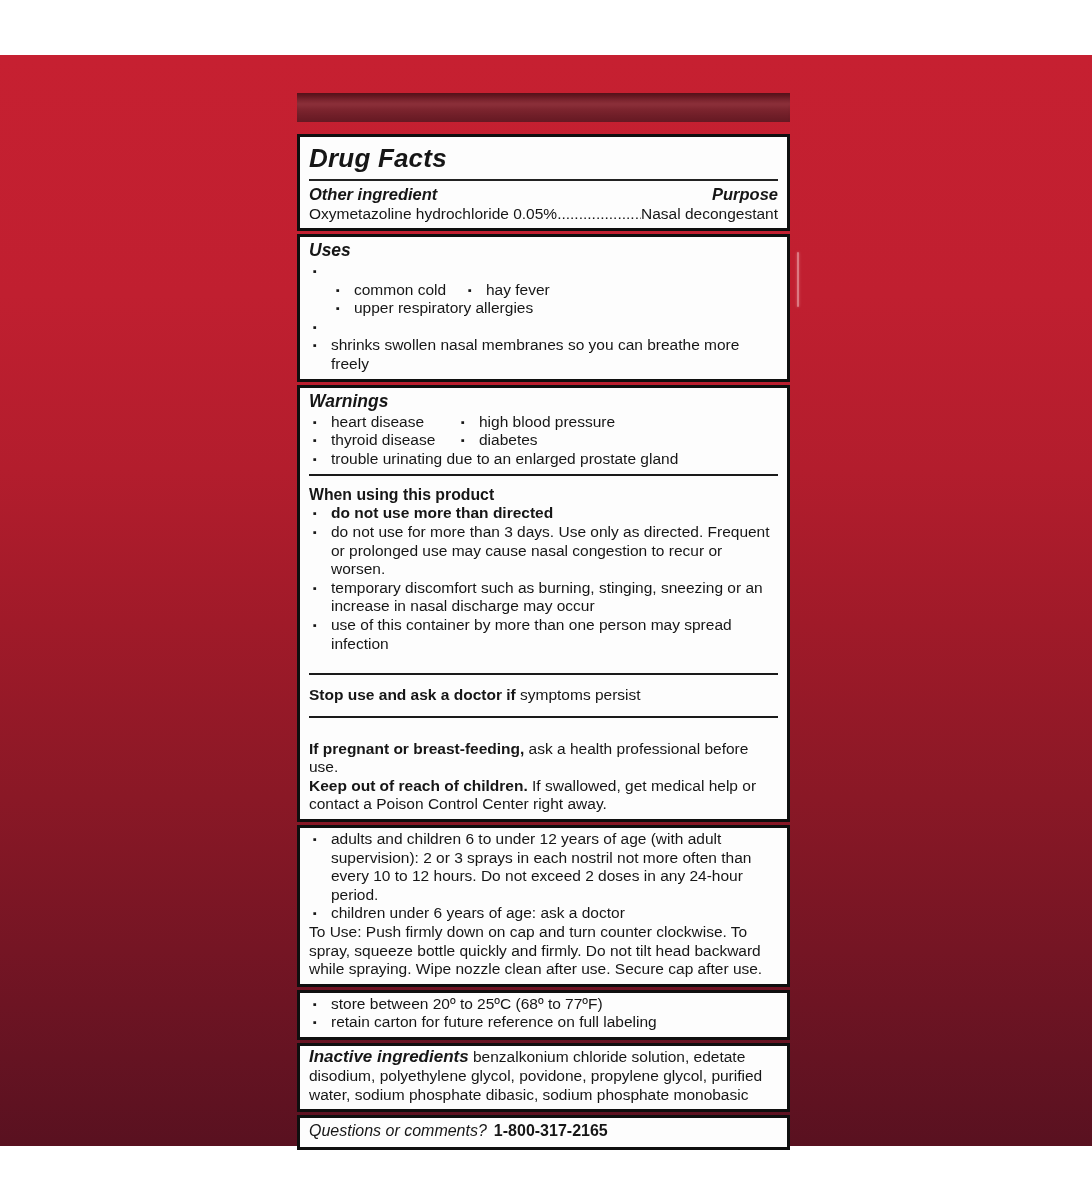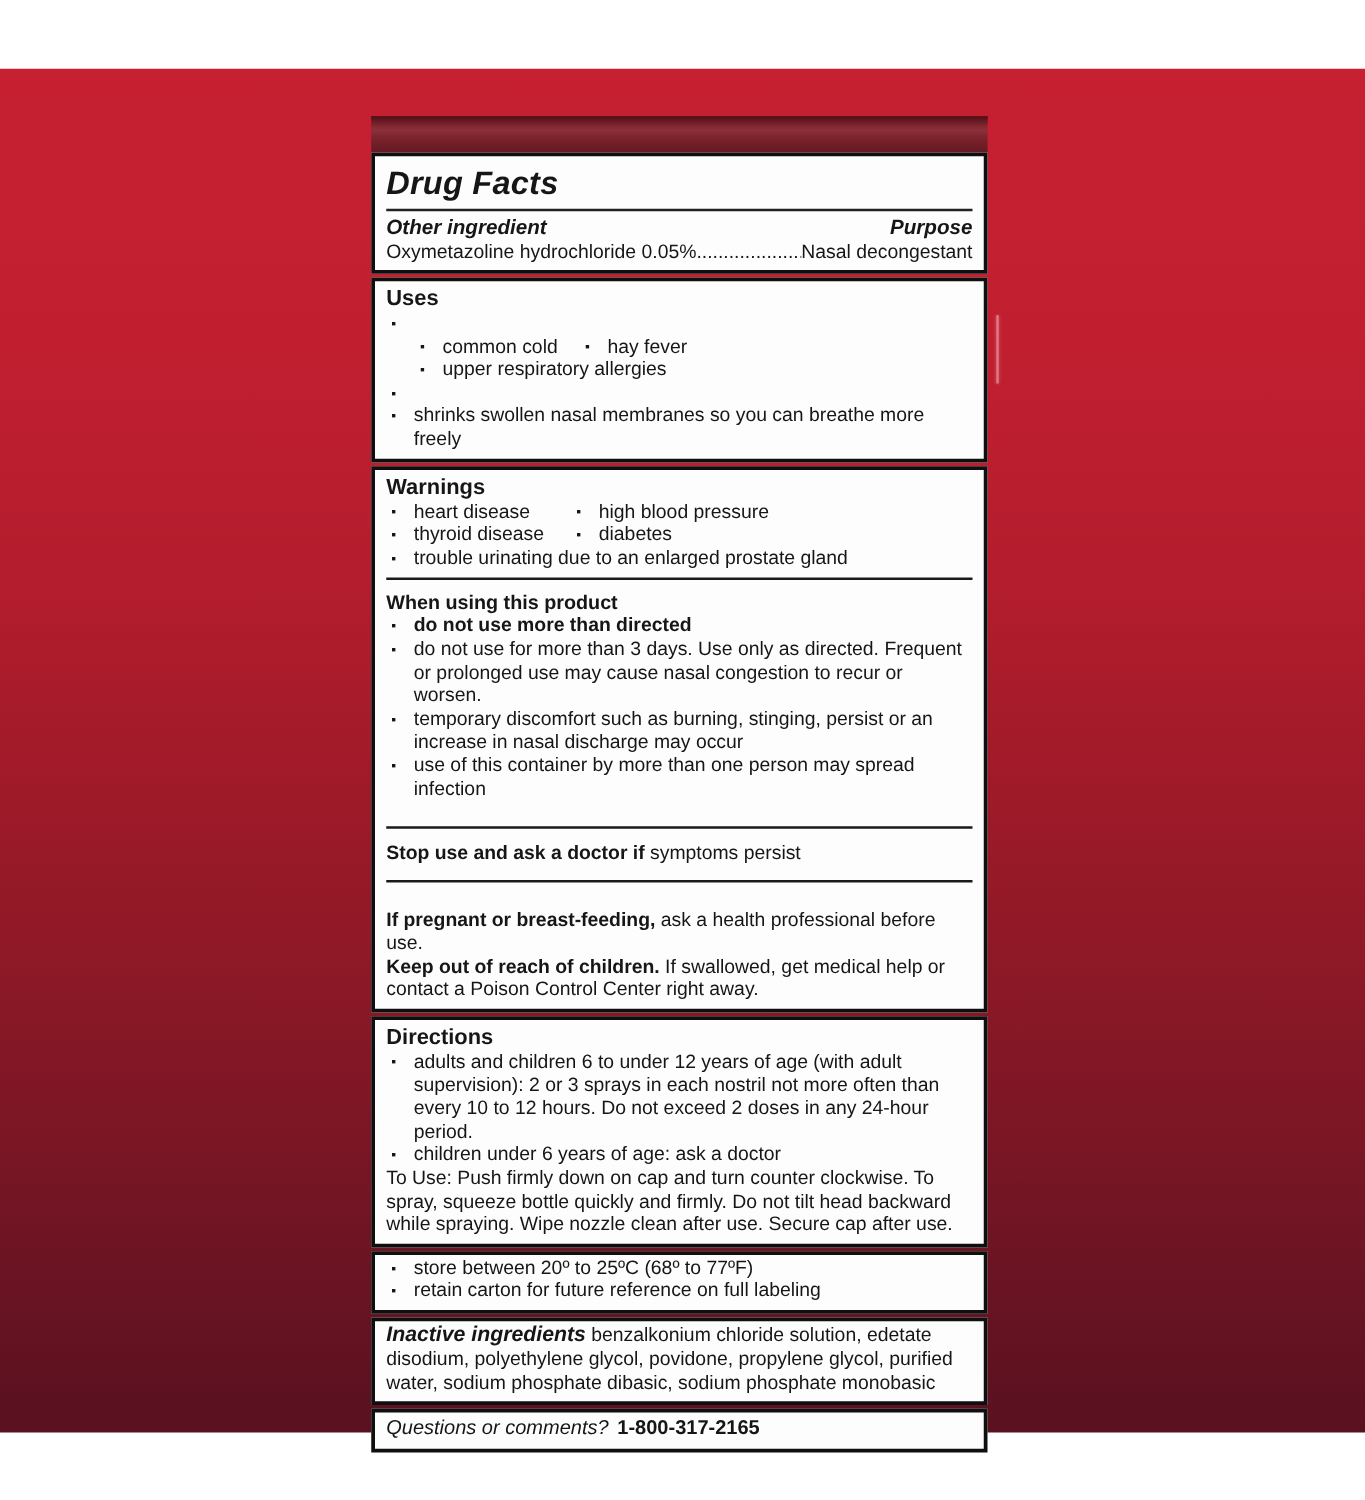--- a/index.html
+++ b/index.html
@@ -36,38 +36,38 @@
     box-shadow:inset 0 10px 6px -6px rgba(60,8,14,0.55);
   }
   .panel { width:100%; }
 
   .box {
     background:#fdfdfd;
     border:3px solid #0f0f0f;
     margin-top:3px;
     padding:2px 9px 5px 9px;
   }
-  .box:first-child { margin-top:0; }
+  .box:first-child { margin-top:12px; }
 
   .df-title {
     font-size:26px; font-weight:bold; font-style:italic;
     line-height:32px; padding-top:3px; letter-spacing:0.2px;
   }
   .title-rule { border-top:2px solid #222; margin:5px 0 3px 0; }
 
   .ai-row {
     display:flex; justify-content:space-between;
     font-weight:bold; font-style:italic; font-size:16.5px; line-height:20px;
   }
   .ing-line { display:flex; white-space:nowrap; font-size:15.5px; line-height:19px; }
   .ing-name, .ing-purpose { flex:none; }
   .ing-dots { flex:1; overflow:hidden; }
 
   .h1 {
-    font-size:17.5px; font-weight:bold; 
+    font-size:17.5px; font-weight:bold; font-style:italic;
     line-height:21px; margin:1px 0 1px 0;
   }
   .h2 { font-size:15.8px; font-weight:bold; line-height:19px; }
   .txt { font-size:15.5px; line-height:18.6px; }
   .b-strong { font-weight:bold; }
 
   .bi { display:flex; align-items:flex-start; }
   .b {
     flex:none; width:10px; margin:0 8px 0 4px;
     font-size:11px; line-height:18.6px;
@@ -177,21 +177,21 @@
         <div class="bi">
           <span class="b">▪</span>
           <span class="bt b-strong">do not use more than directed</span>
         </div>
         <div class="bi">
           <span class="b">▪</span>
           <span class="bt">do not use for more than 3 days.  Use only as directed. Frequent or prolonged use may cause nasal congestion to recur or worsen.</span>
         </div>
         <div class="bi">
           <span class="b">▪</span>
-          <span class="bt">temporary discomfort such as burning, stinging, persist or an increase in nasal discharge may occur</span>
+          <span class="bt">temporary discomfort such as burning, stinging, sneezing or an increase in nasal discharge may occur</span>
         </div>
         <div class="bi">
           <span class="b">▪</span>
           <span class="bt">use of this container by more than one person may spread infection</span>
         </div>
 
         <div class="rule rule-stop-top"></div>
 
         <div class="txt">
           <span class="b-strong">Stop use and ask a doctor if</span><span> symptoms persist</span>
@@ -201,21 +201,20 @@
 
         <div class="txt">
           <span class="b-strong">If pregnant or breast-feeding,</span><span> ask a health professional before use.</span>
         </div>
         <div class="txt">
           <span class="b-strong">Keep out of reach of children.</span><span> If swallowed, get medical help or contact a Poison Control Center right away.</span>
         </div>
       </div>
 
       <div class="box">
-        <div class="h1">Directions</div>
         <div class="bi">
           <span class="b">▪</span>
           <span class="bt">adults and children 6 to under 12 years of age (with adult supervision): 2 or 3 sprays in each nostril not more often than every 10 to 12 hours. Do not exceed 2 doses in any 24-hour period.</span>
         </div>
         <div class="bi">
           <span class="b">▪</span>
           <span class="bt">children under 6 years of age: ask a doctor</span>
         </div>
         <div class="txt">To Use: Push firmly down on cap and turn counter clockwise. To spray, squeeze bottle quickly and firmly. Do not tilt head backward while spraying. Wipe nozzle clean after use. Secure cap after use.</div>
       </div>

